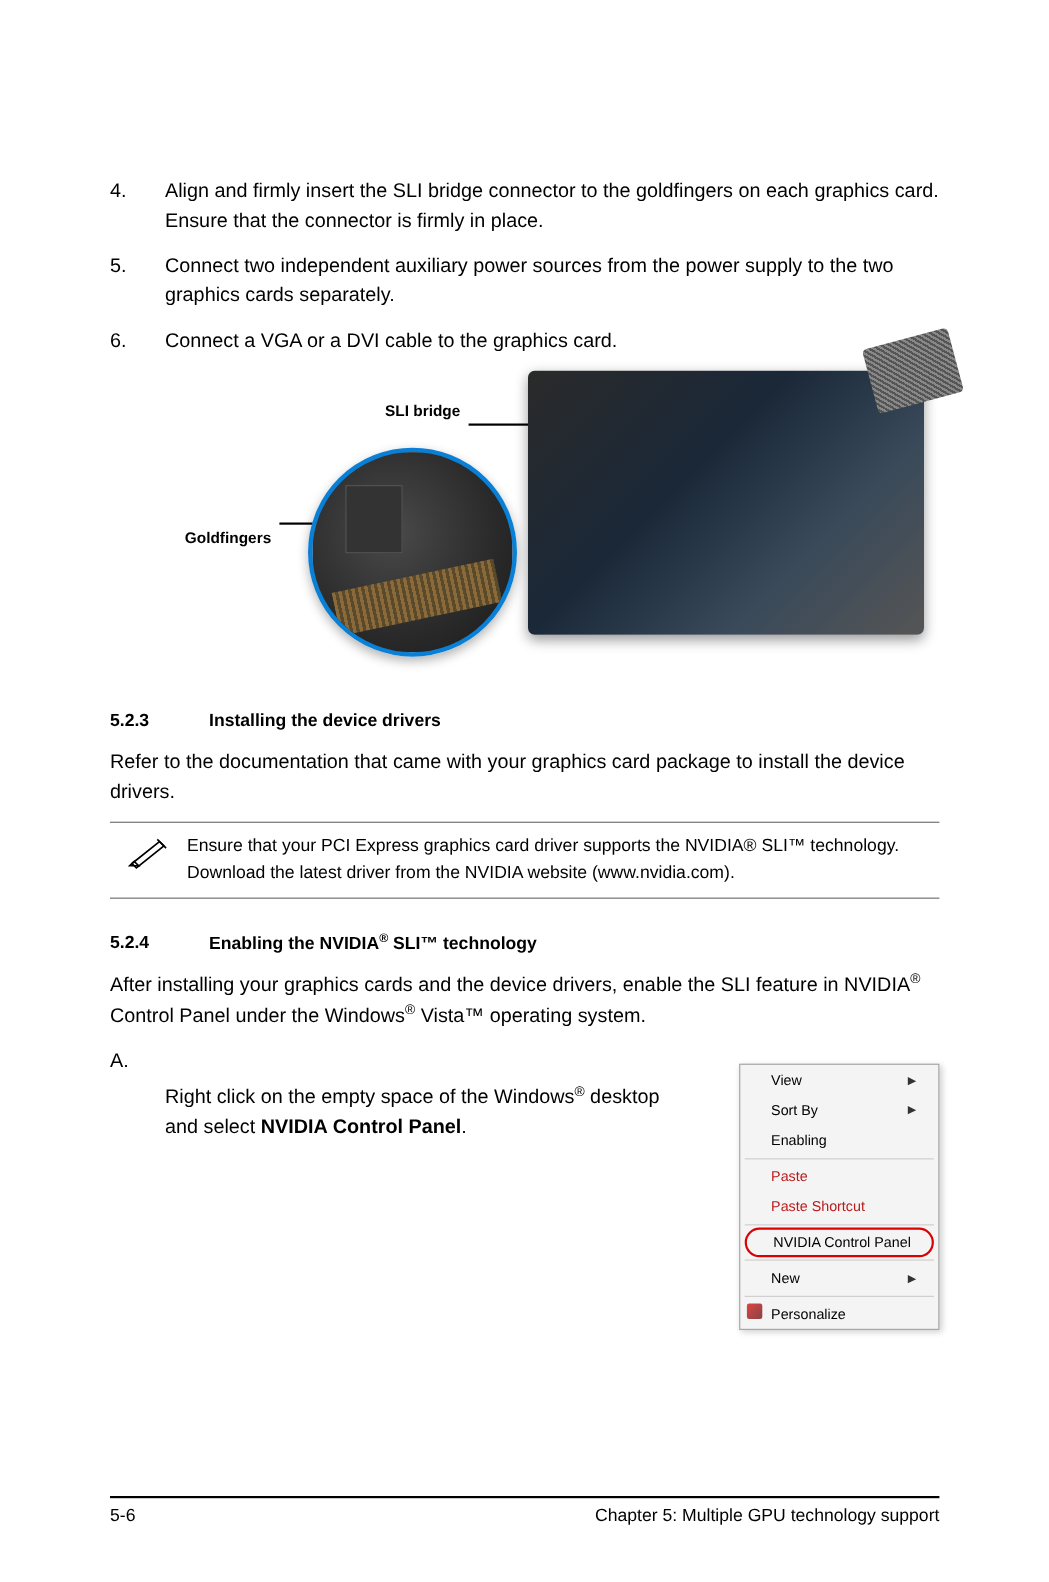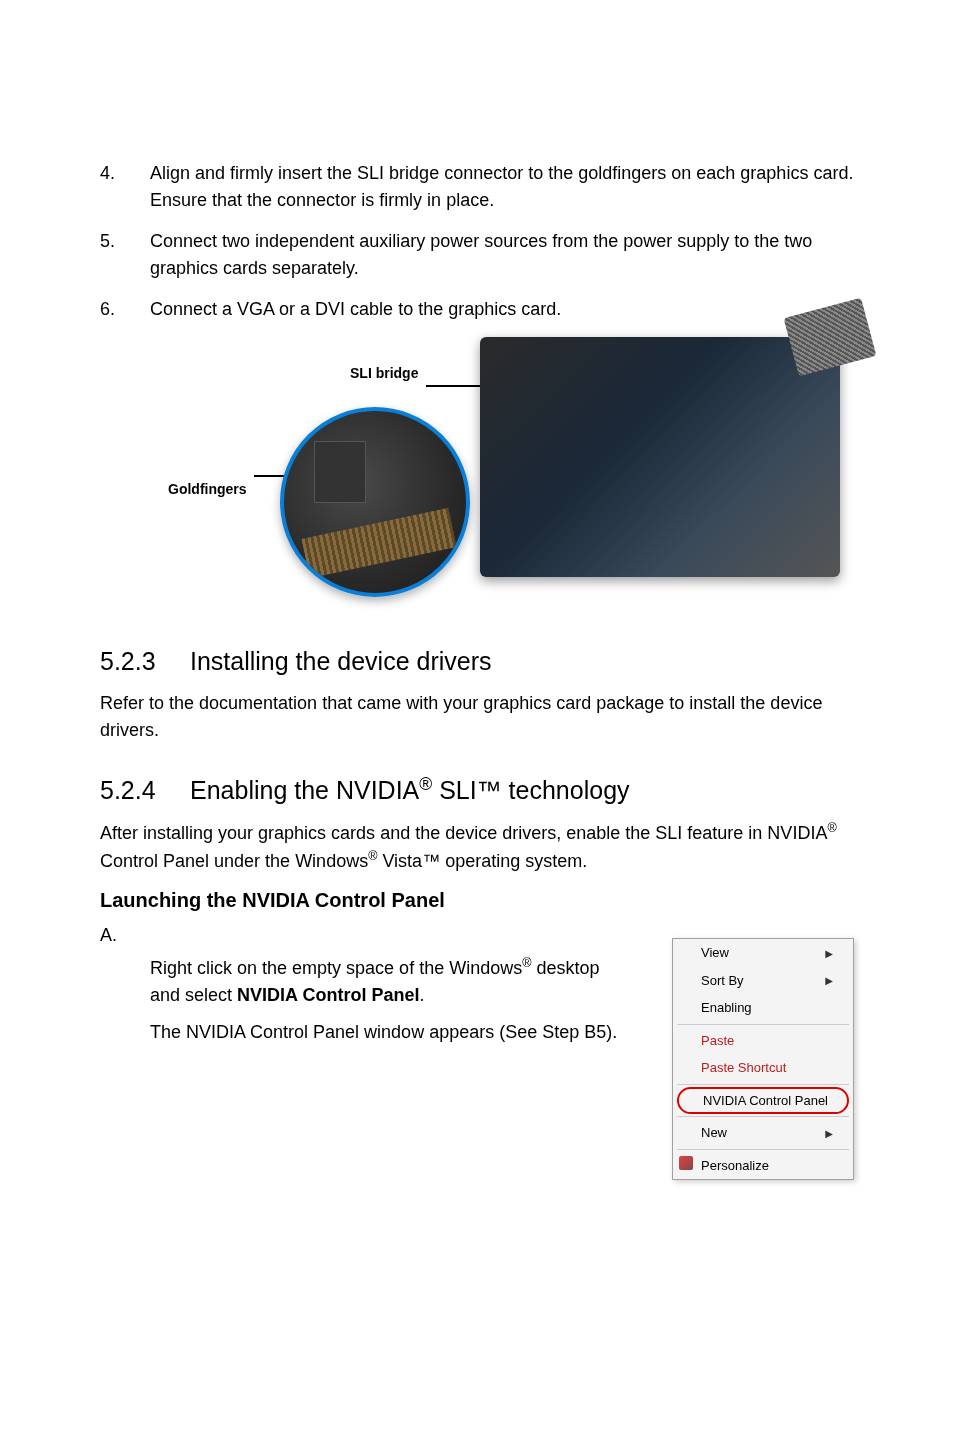--- a/index.html
+++ b/index.html
@@ -11,21 +11,21 @@
   .figure { margin: 10px 0 30px 0; position: relative; height: 280px; }
   .label-sli { position: absolute; left: 250px; top: 28px; font-size: 14px; font-weight: bold; }
   .label-gold { position: absolute; left: 68px; top: 144px; font-size: 14px; font-weight: bold; }
   .sli-line { position: absolute; left: 326px; top: 48px; width: 80px; height: 2px; background: #000; }
   .gold-line { position: absolute; left: 154px; top: 138px; width: 40px; height: 2px; background: #000; }
   .card-photo { position: absolute; left: 380px; top: 0; width: 360px; height: 240px; background: linear-gradient(135deg, #2a2a2a 0%, #1a2838 40%, #3a4a5a 70%, #555 100%); border-radius: 6px; box-shadow: 0 4px 12px rgba(0,0,0,0.4); }
   .card-photo::before { content: ""; position: absolute; right: -30px; top: -30px; width: 80px; height: 60px; background: repeating-linear-gradient(45deg, #888 0 2px, #555 2px 4px); border-radius: 4px; transform: rotate(-15deg); }
   .detail-circle { position: absolute; left: 180px; top: 70px; width: 190px; height: 190px; border-radius: 50%; border: 4px solid #0a7fd6; background: radial-gradient(circle at 40% 40%, #4a4a4a 0%, #2a2a2a 60%, #1a1a1a 100%); box-shadow: 0 4px 10px rgba(0,0,0,0.3); overflow: hidden; }
   .detail-circle::after { content: ""; position: absolute; left: 20px; bottom: 30px; width: 150px; height: 40px; background: repeating-linear-gradient(90deg, #8a6a3a 0 3px, #5a4a2a 3px 6px); transform: rotate(-12deg); }
   .detail-circle::before { content: ""; position: absolute; left: 30px; top: 30px; width: 50px; height: 60px; background: #333; border: 1px solid #555; }
-  h2.sec { font-size: 25px; font-weight: normal; margin: 30px 0 14px 0; }
+  h2.sec { font-size: 16px; font-weight: bold; margin: 30px 0 14px 0; }
   h2.sec .secnum { display: inline-block; width: 90px; }
   .sup { font-size: 0.7em; vertical-align: super; }
   p.body { font-size: 18px; line-height: 1.5; margin-bottom: 14px; }
   .note-box { border-top: 1px solid #666; border-bottom: 1px solid #666; padding: 10px 0; margin: 14px 0 28px 0; display: flex; align-items: flex-start; }
   .note-icon { width: 70px; flex-shrink: 0; display: flex; justify-content: center; padding-top: 2px; }
   .note-text { font-size: 16px; line-height: 1.5; flex: 1; }
   h3.sub { font-size: 20px; font-weight: bold; margin: 10px 0 8px 0; }
   .step-a { display: flex; font-size: 18px; line-height: 1.5; margin-top: 10px; }
   .step-letter { width: 50px; flex-shrink: 0; }
   .step-content { flex: 1; padding-right: 20px; margin-top: 32px; }
@@ -66,37 +66,45 @@
     <div class="gold-line"></div>
     <div class="card-photo"></div>
     <div class="detail-circle"></div>
   </div>
 
   <h2 class="sec">
     <span class="secnum">5.2.3</span><span>Installing the device drivers</span>
   </h2>
   <p class="body">Refer to the documentation that came with your graphics card package to install the device drivers.</p>
 
+  <div class="note-box">
+    <div class="note-icon">
+      <svg width="40" height="30" viewBox="0 0 40 30">
+        <path d="M5 25 L30 5 L34 9 L9 29 Z" fill="none" stroke="#000" stroke-width="1.5"></path>
+        <path d="M3 27 L7 23 L11 27 Z" fill="none" stroke="#000" stroke-width="1.5"></path>
+        <path d="M28 3 L36 11" fill="none" stroke="#000" stroke-width="1.5"></path>
+      </svg>
+    </div>
+    <div class="note-text">Ensure that your PCI Express graphics card driver supports the NVIDIA® SLI™ technology. Download the latest driver from the NVIDIA website (www.nvidia.com).</div>
+  </div>
 
   <h2 class="sec">
     <span class="secnum">5.2.4</span><span>Enabling the NVIDIA</span><span class="sup">®</span><span> SLI™ technology</span>
   </h2>
   <p class="body">
     <span>After installing your graphics cards and the device drivers, enable the SLI feature in NVIDIA</span><span class="sup">®</span><span> Control Panel under the Windows</span><span class="sup">®</span><span> Vista™ operating system.</span>
   </p>
 
-  <h3 class="sub">Launching the NVIDIA Control Panel</h3>
 
   <div class="step-a">
     <div class="step-letter">A.</div>
     <div class="step-content">
       <p>
         <span>Right click on the empty space of the Windows</span><span class="sup">®</span><span> desktop and select </span><span class="bold">NVIDIA Control Panel</span><span>.</span>
       </p>
-      <p>The NVIDIA Control Panel window appears (See Step B5).</p>
     </div>
     <div class="menu-shot">
       <div class="context-menu">
         <div class="menu-row">
           <span>View</span>
           <span class="tri">▶</span>
         </div>
         <div class="menu-row">
           <span>Sort By</span>
           <span class="tri">▶</span>
@@ -122,14 +130,18 @@
         </div>
         <div class="menu-sep"></div>
         <div class="menu-row" style="position:relative;">
           <span class="menu-personal-icon"></span>
           <span>Personalize</span>
         </div>
       </div>
     </div>
   </div>
 
+  <div class="footer">
+    <span>5-6</span>
+    <span>Chapter 5: Multiple GPU technology support</span>
+  </div>
 
 </div>
 
 </body></html>

